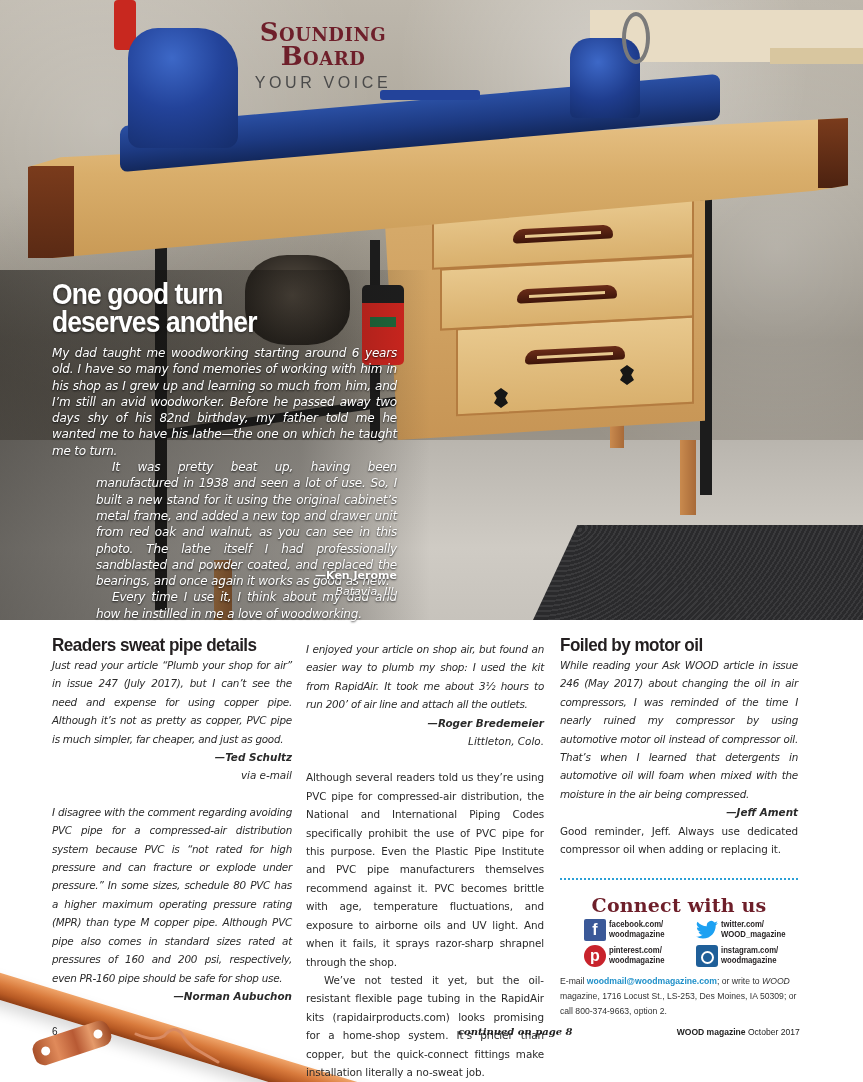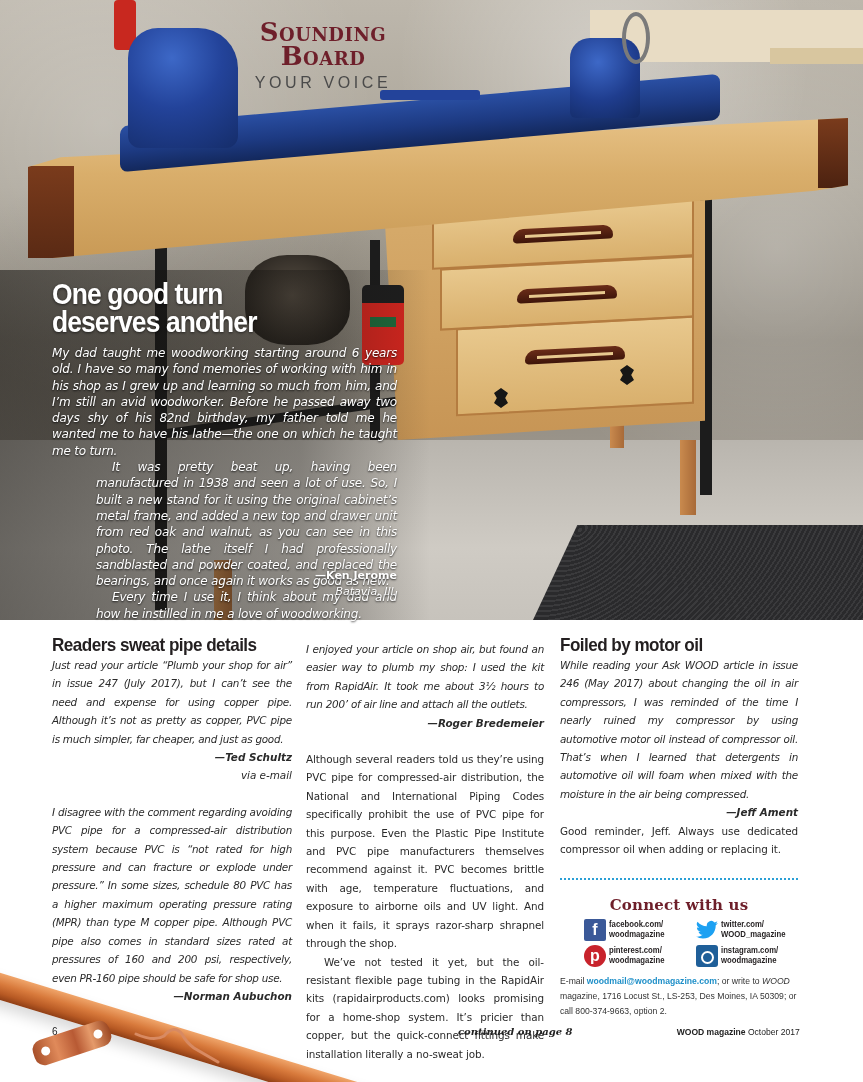--- a/index.html
+++ b/index.html
@@ -144,21 +144,21 @@
   .sig { text-align: right; }
   .sig .name { font-weight: bold; font-style: italic; }
   .sig .loc { font-style: italic; }
   .gap { height: 18px; }
   .editor { text-align: justify; letter-spacing: -0.1px; }
   .editor.indent { text-indent: 18px; }
 
   .dots { margin-top: 20px; border-top: 2px dotted #2a9fd6; height: 0; }
   .connect-title {
     font-family: "DejaVu Serif", serif; font-weight: bold; color: #6e1f2a;
-    font-size: 15px; text-align: center; margin-top: 16px; letter-spacing: 0.2px;
+    font-size: 19px; text-align: center; margin-top: 16px; letter-spacing: 0.2px;
   }
   .social { display: grid; grid-template-columns: 100px 110px; column-gap: 12px; row-gap: 4px; margin: 4px 0 0 24px; }
   .social-item { display: flex; align-items: center; gap: 3px; }
   .social-icon { width: 22px; height: 22px; flex: none; display: flex; align-items: center; justify-content: center; color: #fff; font-family: "Liberation Sans", sans-serif; font-weight: bold; font-size: 16px; }
   .fb { background: #3b5998; border-radius: 2px; }
   .tw { background: transparent; color: #1da1f2; font-size: 22px; }
   .pin { background: #c8232c; border-radius: 50%; }
   .ig { background: #1f5f99; border-radius: 3px; position: relative; }
   .ig::after { content: ""; width: 9px; height: 9px; border: 2px solid #fff; border-radius: 50%; position: absolute; left: 4.5px; top: 6px; }
   .social-text { font-family: "Liberation Sans", sans-serif; font-weight: bold; font-size: 8.6px; line-height: 9.4px; color: #231f20; transform: scaleX(0.9); transform-origin: left center; white-space: nowrap; }
@@ -277,20 +277,21 @@
   <div class="letter">I disagree with the comment regarding avoiding PVC pipe for a compressed-air distribution system because PVC is “not rated for high pressure and can fracture or explode under pressure.” In some sizes, schedule 80 PVC has a higher maximum operating pressure rating (MPR) than type M copper pipe. Although PVC pipe also comes in standard sizes rated at pressures of 160 and 200 psi, respectively, even PR-160 pipe should be safe for shop use.</div>
   <div class="sig">
     <div class="name">—Norman Aubuchon</div>
   </div>
 </div>
 
 <div class="col col2" style="top:640px;">
   <div class="letter">I enjoyed your article on shop air, but found an easier way to plumb my shop: I used the kit from RapidAir. It took me about 3½ hours to run 200’ of air line and attach all the outlets.</div>
   <div class="sig">
     <div class="name">—Roger Bredemeier</div>
+    <div class="loc">Littleton, Colo.</div>
   </div>
   <div class="gap"></div>
   <div class="editor">Although several readers told us they’re using PVC pipe for compressed-air distribution, the National and International Piping Codes specifically prohibit the use of PVC pipe for this purpose. Even the Plastic Pipe Institute and PVC pipe manufacturers themselves recommend against it. PVC becomes brittle with age, temperature fluctuations, and exposure to airborne oils and UV light. And when it fails, it sprays razor-sharp shrapnel through the shop.</div>
   <div class="editor indent">We’ve not tested it yet, but the oil-resistant flexible page tubing in the RapidAir kits (rapidairproducts.com) looks promising for a home-shop system. It’s pricier than copper, but the quick-connect fittings make installation literally a no-sweat job.</div>
 </div>
 
 <div class="col col3">
   <div class="h2">Foiled by motor oil</div>
   <div class="letter">While reading your Ask WOOD article in issue 246 (May 2017) about changing the oil in air compressors, I was reminded of the time I nearly ruined my compressor by using automotive motor oil instead of compressor oil. That’s when I learned that detergents in automotive oil will foam when mixed with the moisture in the air being compressed.</div>
   <div class="sig">

